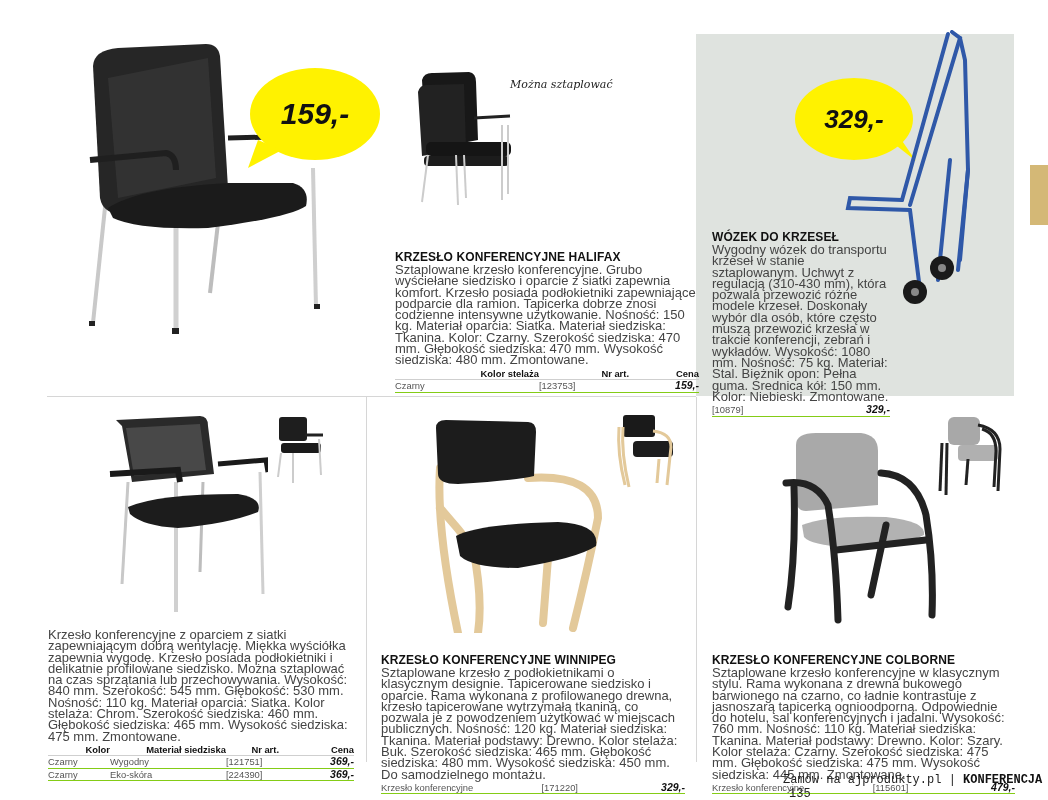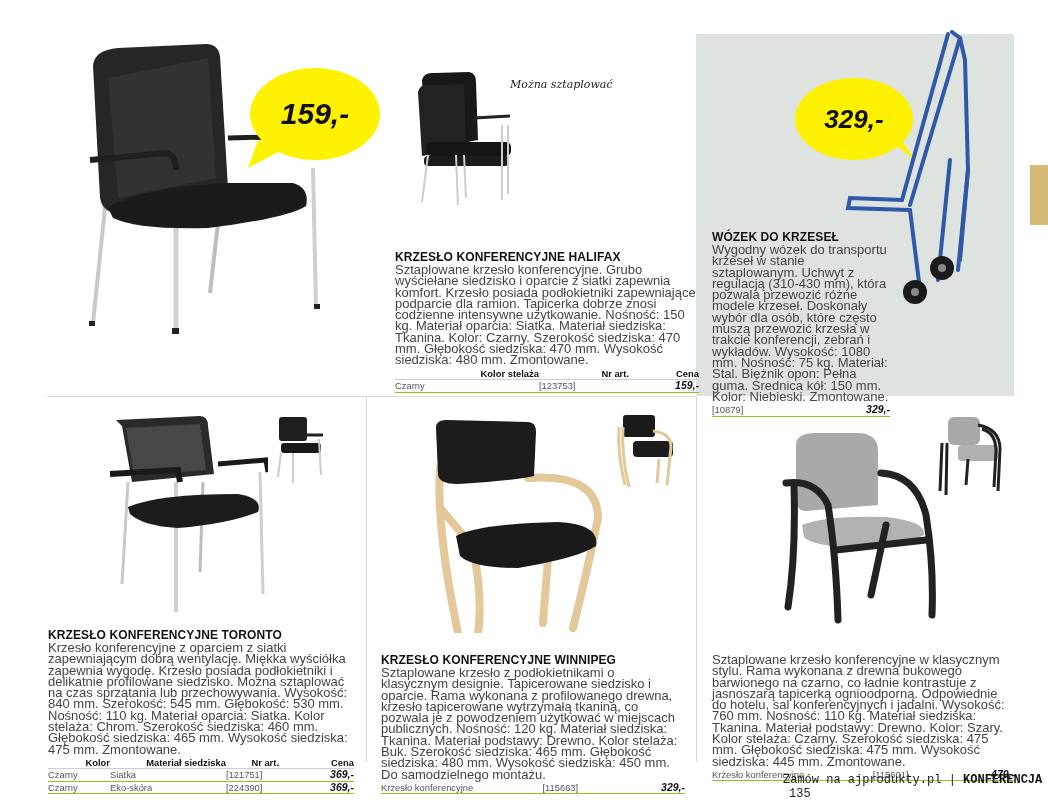--- a/index.html
+++ b/index.html
@@ -157,33 +157,32 @@
     <rect x="4" y="2" width="28" height="24" rx="3" fill="#1e1e1e"></rect>
     <rect x="6" y="28" width="40" height="10" rx="3" fill="#1a1a1a"></rect>
     <line x1="6" y1="38" x2="3" y2="62" stroke="#ccc" stroke-width="2"></line>
     <line x1="18" y1="38" x2="18" y2="68" stroke="#ccc" stroke-width="2"></line>
     <line x1="44" y1="24" x2="46" y2="60" stroke="#ccc" stroke-width="2"></line>
     <line x1="30" y1="20" x2="48" y2="20" stroke="#222" stroke-width="3"></line>
   </svg>
 </div>
 
 <div class="abs" style="left:48px;top:629px;width:306px;">
-  <p class="ptitle">KRZESŁO KONFERENCYJNE TORONTO</p>
   <p class="pdesc">Krzesło konferencyjne z oparciem z siatki zapewniającym dobrą wentylację. Miękka wyściółka zapewnia wygodę. Krzesło posiada podłokietniki i delikatnie profilowane siedzisko. Można sztaplować na czas sprzątania lub przechowywania. Wysokość: 840 mm. Szerokość: 545 mm. Głębokość: 530 mm. Nośność: 110 kg. Materiał oparcia: Siatka. Kolor stelaża: Chrom. Szerokość siedziska: 460 mm. Głębokość siedziska: 465 mm. Wysokość siedziska: 475 mm. Zmontowane.</p>
   <table class="ptable">
     <tbody>
         <tr>
       <th style="width:62px;">Kolor</th>
       <th>Materiał siedziska</th>
       <th class="r">Nr art.</th>
       <th class="r" style="width:75px;">Cena</th>
     </tr>
     <tr>
       <td>Czarny</td>
-      <td>Siatka</td>
+      <td>Wygodny</td>
       <td class="r">[121751]</td>
       <td class="price">369,-</td>
     </tr>
     <tr>
       <td>Czarny</td>
       <td>Eko-skóra</td>
       <td class="r">[224390]</td>
       <td class="price">369,-</td>
     </tr>
   </tbody>
@@ -215,21 +214,21 @@
   </svg>
 </div>
 
 <div class="abs" style="left:381px;top:654px;width:304px;">
   <p class="ptitle">KRZESŁO KONFERENCYJNE WINNIPEG</p>
   <p class="pdesc">Sztaplowane krzesło z podłokietnikami o klasycznym designie. Tapicerowane siedzisko i oparcie. Rama wykonana z profilowanego drewna, krzesło tapicerowane wytrzymałą tkaniną, co pozwala je z powodzeniem użytkować w miejscach publicznych. Nośność: 120 kg. Materiał siedziska: Tkanina. Materiał podstawy: Drewno. Kolor stelaża: Buk. Szerokość siedziska: 465 mm. Głębokość siedziska: 480 mm. Wysokość siedziska: 450 mm. Do samodzielnego montażu.</p>
   <table class="ptable">
     <tbody>
         <tr>
       <td>Krzesło konferencyjne</td>
-      <td class="r">[115663]</td>
+      <td class="r">[171220]</td>
       <td class="price" style="width:80px;">329,-</td>
     </tr>
   </tbody>
     </table>
 </div>
 
 <div class="abs" style="left:766px;top:425px;">
   <svg width="170" height="200" viewBox="0 0 170 200">
     <path d="M30 20 Q30 8 50 8 L95 8 Q112 10 112 26 L112 80 L40 86 Q30 86 30 74 Z" fill="#a9a9a9"></path>
     <path d="M36 100 Q60 90 120 92 Q160 96 158 110 Q140 120 80 122 Q45 120 38 112 Z" fill="#b2b2b2"></path>
@@ -250,20 +249,21 @@
       <path d="M4 28 L2 76"></path>
       <path d="M9 28 L8 80"></path>
       <path d="M40 10 Q62 14 62 34 L60 76"></path>
       <path d="M44 14 Q58 18 58 36 L56 72"></path>
       <path d="M30 44 L28 70"></path>
     </g>
   </svg>
 </div>
 
 <div class="abs" style="left:712px;top:654px;width:303px;">
+  <p class="ptitle">KRZESŁO KONFERENCYJNE COLBORNE</p>
   <p class="pdesc">Sztaplowane krzesło konferencyjne w klasycznym stylu. Rama wykonana z drewna bukowego barwionego na czarno, co ładnie kontrastuje z jasnoszarą tapicerką ognioodporną. Odpowiednie do hotelu, sal konferencyjnych i jadalni. Wysokość: 760 mm. Nośność: 110 kg. Materiał siedziska: Tkanina. Materiał podstawy: Drewno. Kolor: Szary. Kolor stelaża: Czarny. Szerokość siedziska: 475 mm. Głębokość siedziska: 475 mm. Wysokość siedziska: 445 mm. Zmontowane.</p>
   <table class="ptable">
     <tbody>
         <tr>
       <td>Krzesło konferencyjne</td>
       <td class="r">[115601]</td>
       <td class="price" style="width:80px;">479,-</td>
     </tr>
   </tbody>
     </table>

